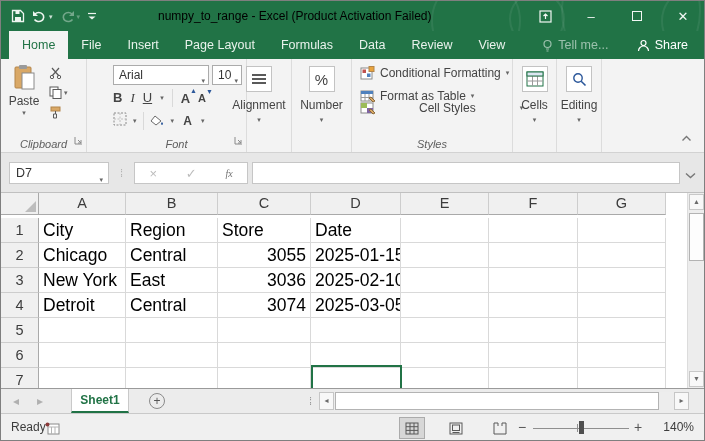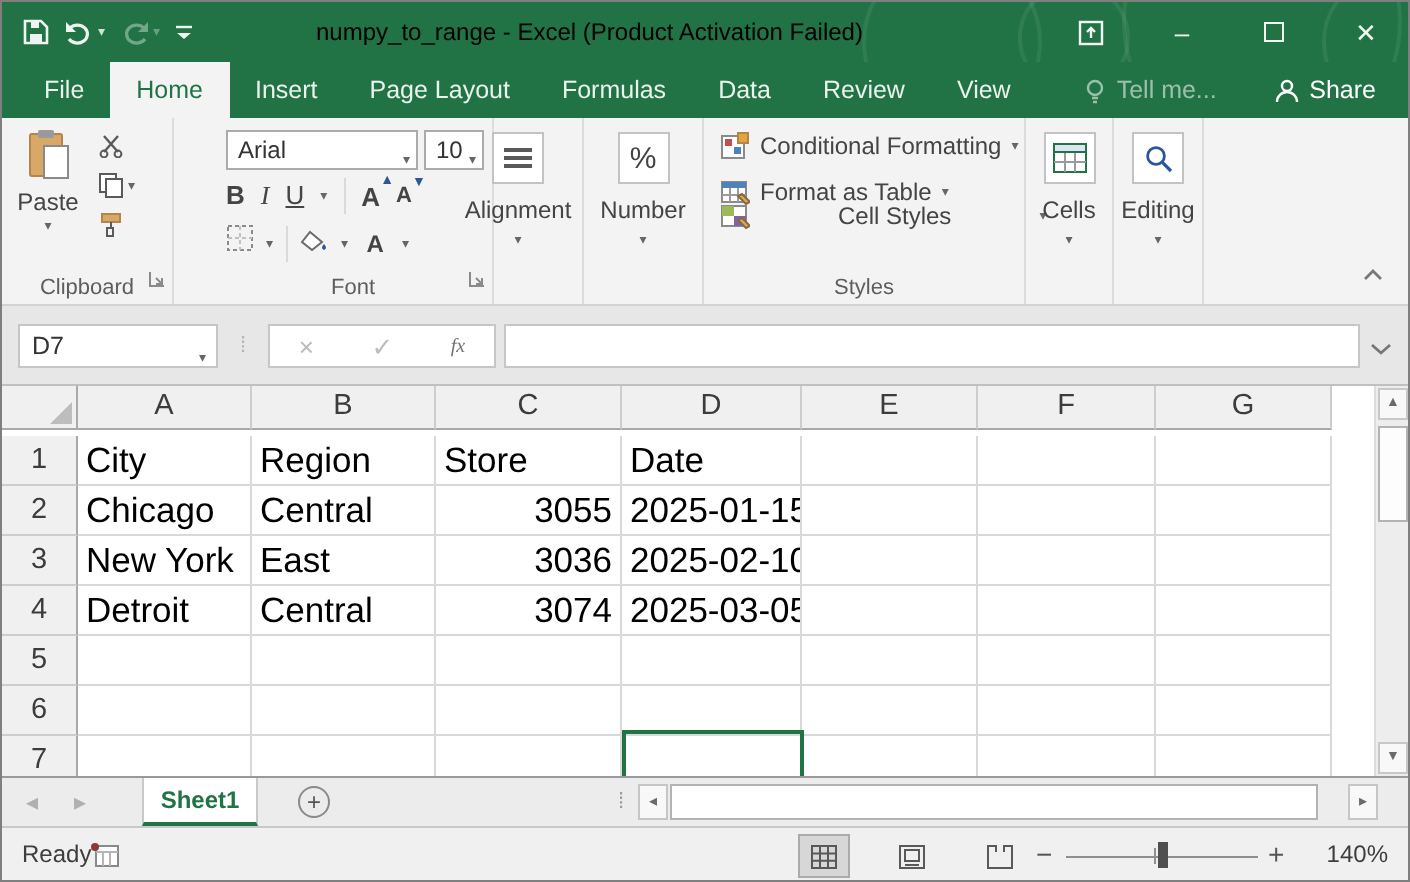--- a/index.html
+++ b/index.html
@@ -30,21 +30,21 @@
   
   .tabrow { position:absolute; left:0; top:30px; width:705px; height:28px; background:#217346; display:flex; align-items:stretch; padding-left:8px; }
   .rtab { padding:0 13px; line-height:28px; font-size:12.5px; color:#e9f2ec; white-space:nowrap; }
   .rtab.active { background:#f3f3f3; color:#217346; }
   .tellme { display:flex; align-items:center; gap:5px; margin-left:24px; color:rgba(255,255,255,.55); font-size:12.5px; }
   .share { position:absolute; right:10px; top:0; height:28px; display:flex; align-items:center; gap:5px; color:#ffffff; font-size:12.5px; padding:0 8px; }
 
   
   .ribbon { position:absolute; left:0; top:58px; width:705px; height:94px; background:#f3f3f3; border-bottom:1px solid #d2d2d2; }
   .rgroup { position:absolute; top:0; height:93px; border-right:1px solid #dcdcdc; }
-  .glabel { position:absolute; bottom:2px; left:0; width:100%; text-align:center; font-size:11px; color:#5d5d5d; }
+  .glabel { position:absolute; bottom:2px; left:0; width:100%; text-align:center; font-size:11px; color:#5d5d5d;font-style:italic; }
   .launcher { position:absolute; right:3px; bottom:3px; }
   .g-clipboard { left:0; width:86px; }
   .paste { position:absolute; left:5px; top:5px; width:36px; text-align:center; color:#444; font-size:12px; }
   .paste .drop { font-size:7px; color:#666; display:block; margin-top:1px; }
   .clip-col { position:absolute; left:48px; top:8px; display:flex; flex-direction:column; gap:7px; }
   .clip-col .mini { display:flex; align-items:center; gap:2px; }
   .mini .drop { font-size:7px; color:#666; }
   .g-font { left:86px; width:140px;margin-left:20px; }
   .combo { position:absolute; height:20px; background:#fff; border:1px solid #ababab; font-size:12px; color:#333; line-height:18px; padding-left:5px; }
   .combo .drop { position:absolute; right:3px; top:6px; font-size:7px; color:#666; }
@@ -179,22 +179,22 @@
       </span>
       <span class="winctrl">–</span>
       <span class="winctrl">
           <span class="maxbox"></span>
         </span>
       <span class="winctrl">✕</span>
     </div>
   </div>
 
   <div class="tabrow">
+    <span class="rtab active">Home</span>
     <span class="rtab">File</span>
-    <span class="rtab active">Home</span>
     <span class="rtab">Insert</span>
     <span class="rtab">Page Layout</span>
     <span class="rtab">Formulas</span>
     <span class="rtab">Data</span>
     <span class="rtab">Review</span>
     <span class="rtab">View</span>
     <span class="tellme">
       <svg width="11" height="13" viewBox="0 0 11 13">
           <circle cx="5.5" cy="5" r="3.5" fill="none" stroke="rgba(255,255,255,.55)" stroke-width="1.2"></circle>
           <path d="M4 10h3 M4.5 12h2" stroke="rgba(255,255,255,.55)" stroke-width="1.2"></path>

